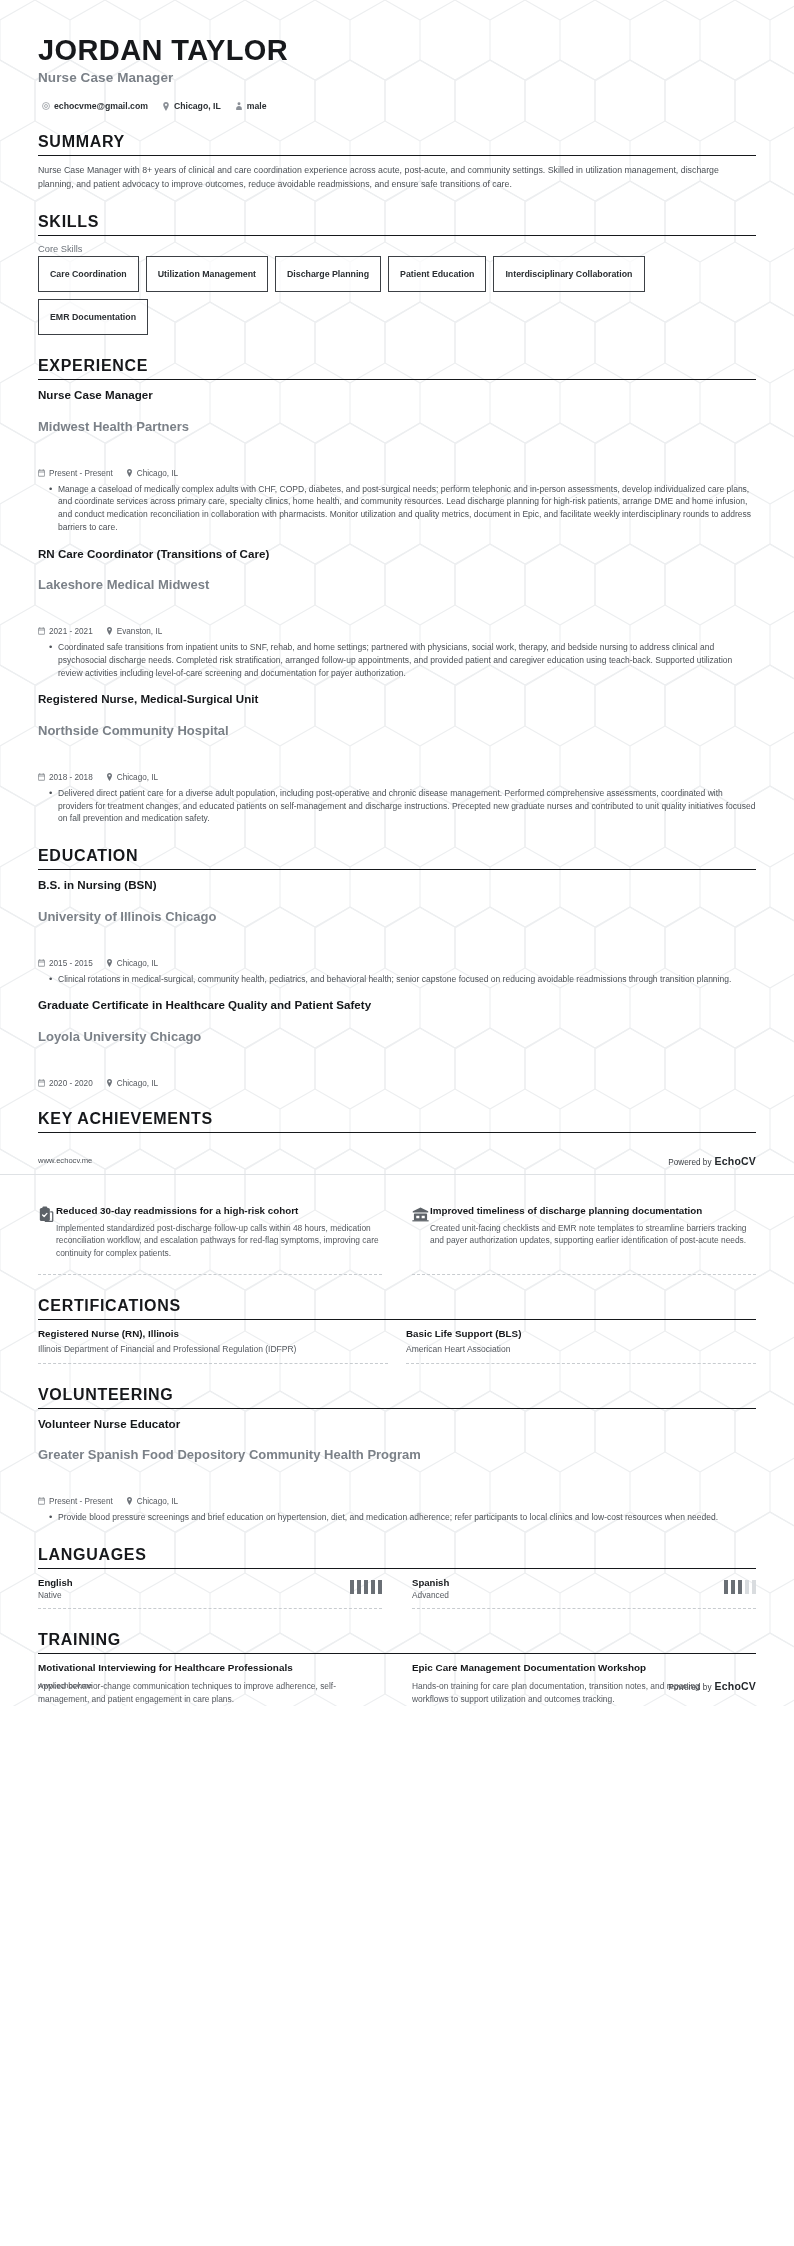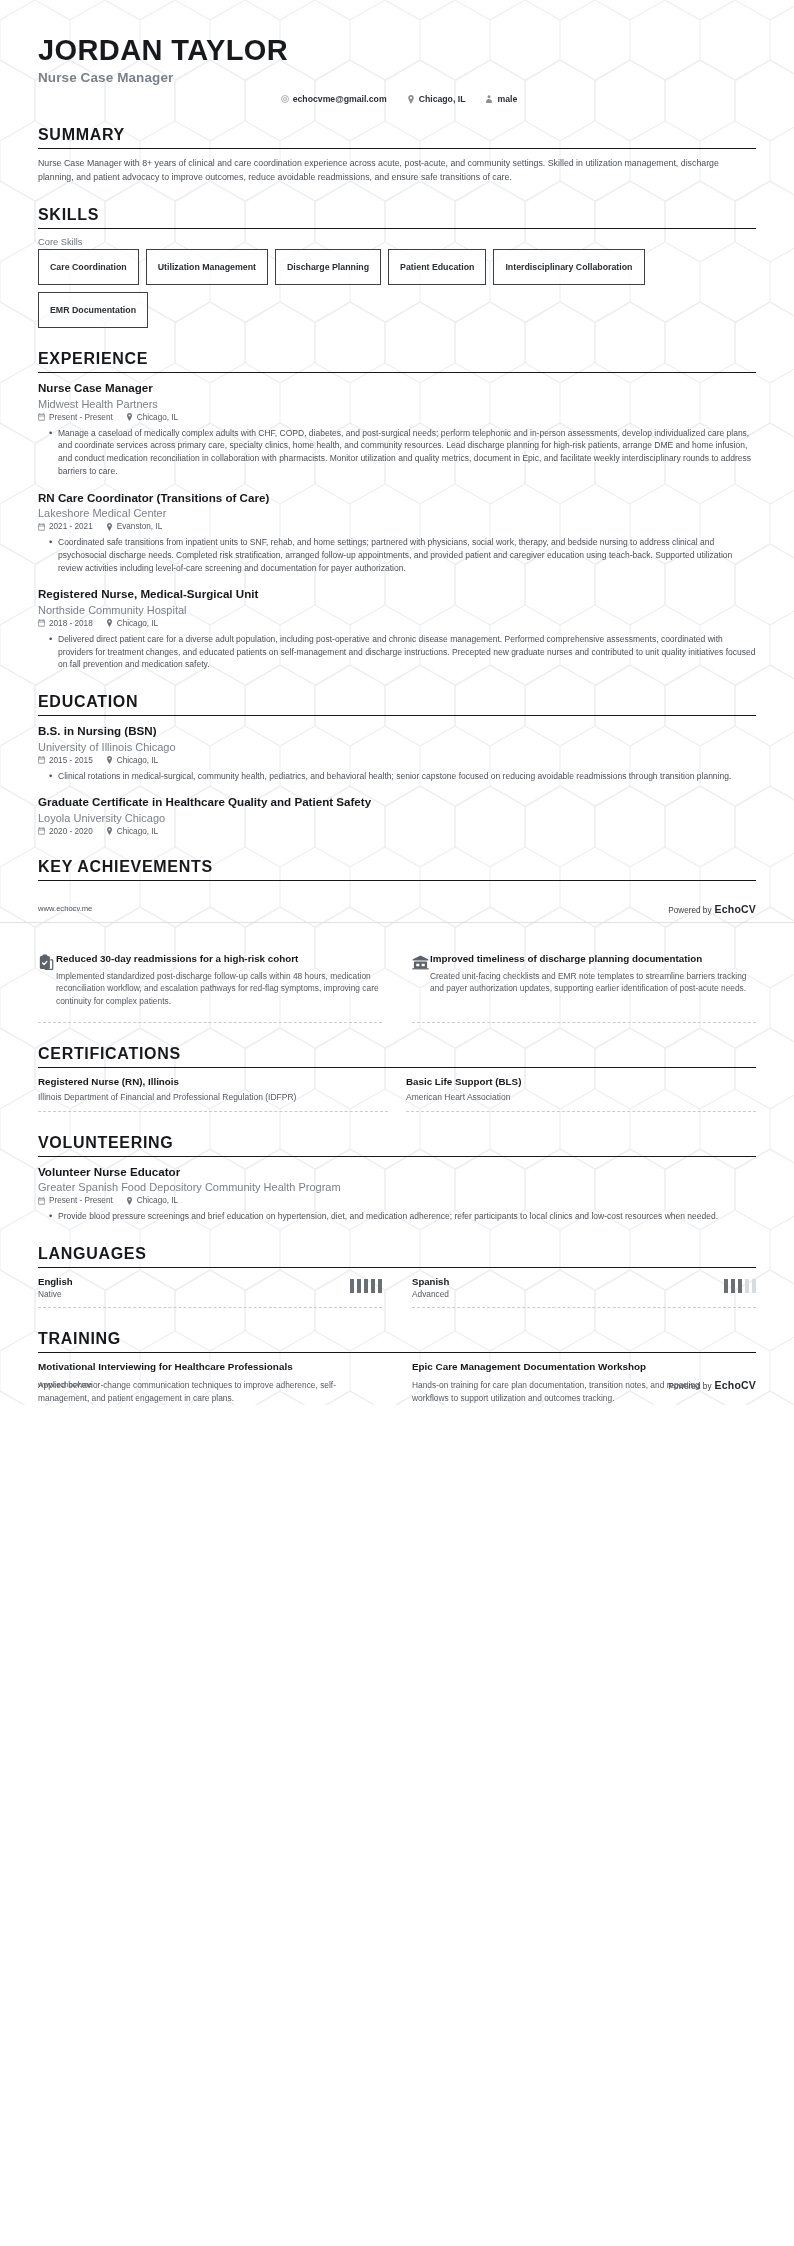--- a/index.html
+++ b/index.html
@@ -41,24 +41,23 @@
   .headline {
     font-size: 13.5px;
     font-weight: bold;
     color: #7b8188;
     margin-top: 3px;
     letter-spacing: 0.1px;
   }
   .contact-row {
     display: flex;
     align-items: center;
-    gap: 20px;
-    margin-top: 9px;
+    gap: 14px;
+    margin-top: 16px;
     padding-left: 4px;
-    justify-content: center;
   }
   .contact-item {
     display: flex;
     align-items: center;
     gap: 4px;
     font-size: 8.7px;
     font-weight: bold;
     color: #2b2f33;
     white-space: nowrap;
   }
@@ -108,37 +107,37 @@
   
   .item { margin-bottom: 13px; }
   .item:last-child { margin-bottom: 0; }
   .item-title {
     font-size: 11.6px;
     font-weight: bold;
     color: #16181b;
     line-height: 1.25;
   }
   .item-org {
-    font-size: 11px;
-    font-weight: normal;
+    font-size: 13px;
+    font-weight: bold;
     color: #7b8188;
-    margin-top: 2px;
+    margin-top: 16px;
   }
   .meta-row {
     display: flex;
     align-items: center;
     gap: 13px;
     margin-top: 3px;
   }
   .meta {
     display: flex;
-    align-items: center;
     gap: 4px;
     font-size: 8.2px;
     color: #55595f;
+    margin-top: 32px;
   }
   .meta .ico { color: #6d7279; display:inline-flex; }
 
   ul.bullets {
     margin-top: 5px;
     padding-left: 12px;
     list-style: none;
   }
   ul.bullets li {
     position: relative;
@@ -380,21 +379,21 @@
             <span>Chicago, IL</span>
           </span>
         </div>
         <ul class="bullets">
           <li>Manage a caseload of medically complex adults with CHF, COPD, diabetes, and post-surgical needs; perform telephonic and in-person assessments, develop individualized care plans, and coordinate services across primary care, specialty clinics, home health, and community resources. Lead discharge planning for high-risk patients, arrange DME and home infusion, and conduct medication reconciliation in collaboration with pharmacists. Monitor utilization and quality metrics, document in Epic, and facilitate weekly interdisciplinary rounds to address barriers to care.</li>
         </ul>
       </div>
 
       <div class="item">
         <div class="item-title">RN Care Coordinator (Transitions of Care)</div>
-        <div class="item-org">Lakeshore Medical Center</div>
+        <div class="item-org">Lakeshore Medical Midwest</div>
         <div class="meta-row">
           <span class="meta">
             <span class="ico">
                 <svg width="7" height="8" viewBox="0 0 14 15">
                   <rect x="0.7" y="2" width="12.6" height="12" rx="1" fill="none" stroke="currentColor" stroke-width="1.4"></rect>
                   <path d="M0.7 5.5h12.6M3.5 0v3M10.5 0v3" stroke="currentColor" stroke-width="1.4"></path>
                 </svg>
               </span>
             <span>2021 - 2021</span>
           </span>

